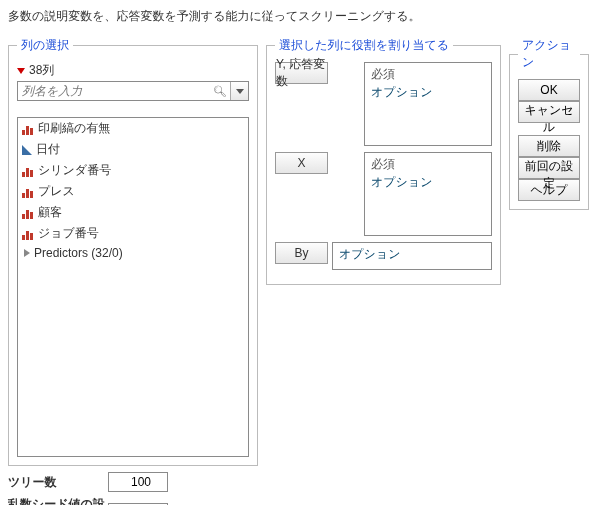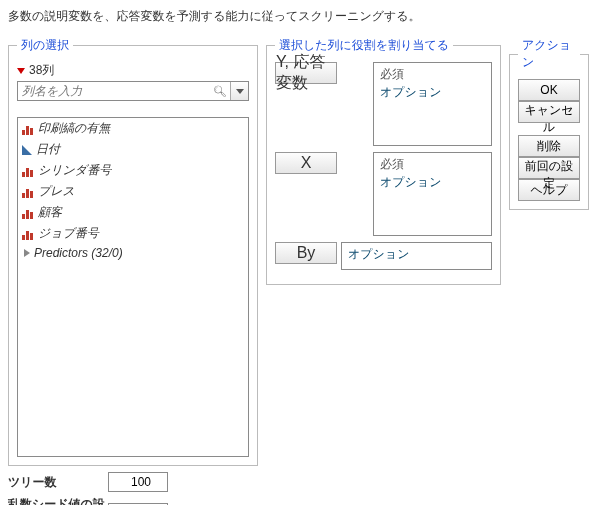--- a/index.html
+++ b/index.html
@@ -86,21 +86,20 @@
     border: 1px solid #8a8a8a;
     height: 340px;
     overflow: auto;
     background: #fff;
   }
   .col-item {
     display: flex;
     align-items: center;
     padding: 2px 4px;
     gap: 4px;
-    font-style: italic;
   }
   .ico {
     width: 12px; height: 12px;
     display: inline-flex;
     align-items: flex-end;
     gap: 1px;
   }
   .ico span {
     display: inline-block;
     width: 3px;
@@ -125,25 +124,25 @@
   .fs-roles {
     width: 235px;
   }
   .role-row {
     display: flex;
     align-items: flex-start;
     gap: 4px;
     margin-bottom: 6px;
   }
   .role-btn {
-    width: 62px;
+    width: 53px;
     height: 22px;
     border: 1px solid #999;
     background: linear-gradient(#fdfdfd,#e6e6e6);
-    font-size: 16px;
+    font-size: 12px;
     display: flex;
     align-items: center;
     justify-content: center;
     cursor: pointer;
   }
   .role-box {
     flex: 1;
     border: 1px solid #8a8a8a;
     background: #fff;
     padding: 2px 6px;

